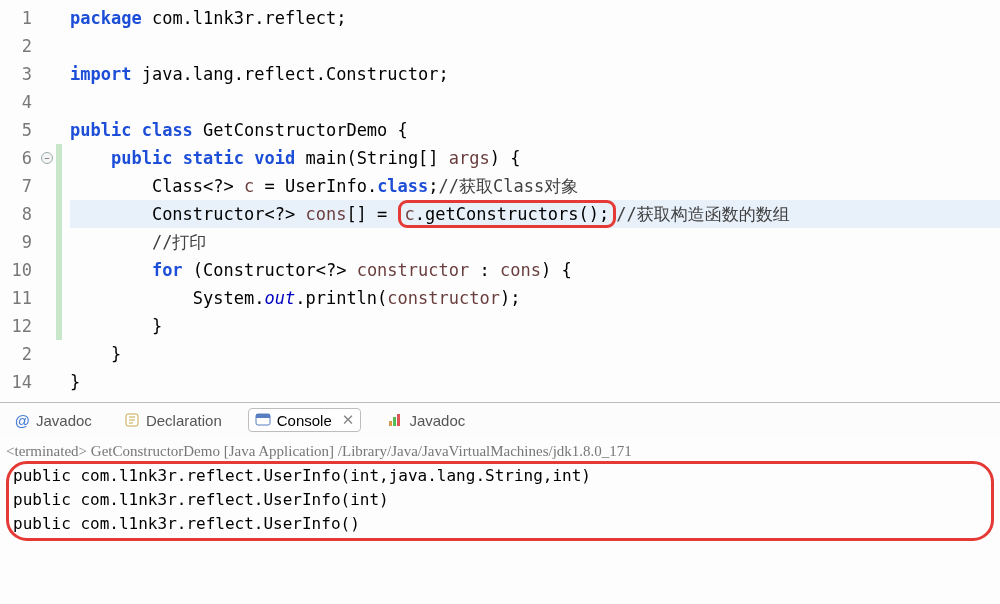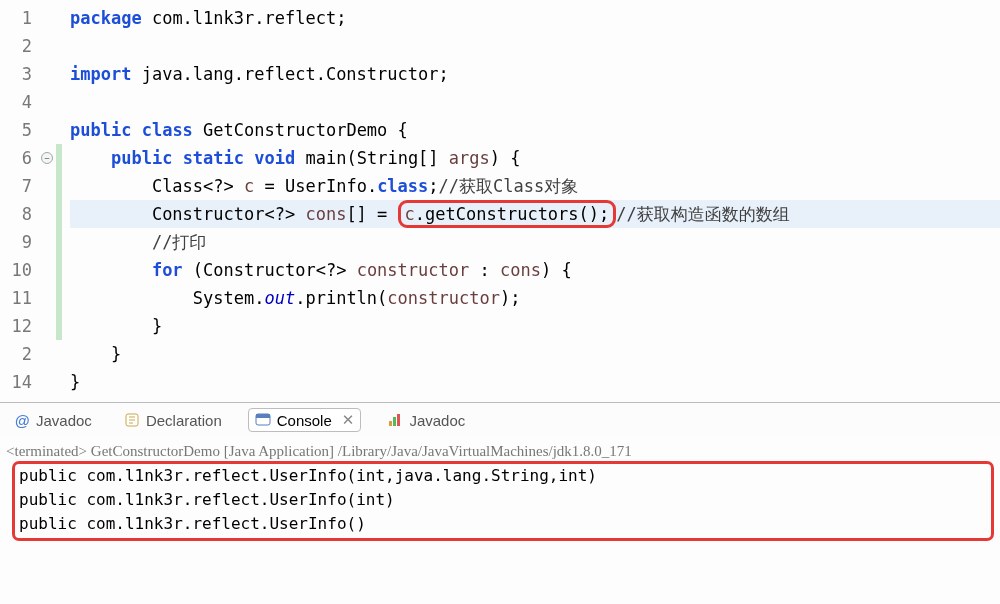--- a/index.html
+++ b/index.html
@@ -97,24 +97,23 @@
   
   .console {
     padding: 2px 6px;
     font-family: Menlo, "DejaVu Sans Mono", Consolas, monospace;
     font-size: 16px;
     line-height: 24px;
   }
   .status-line { color:#777; font-family: Liberation Serif, serif; font-size:15px; }
   .console-redbox {
     border:3px solid #e53935;
-    border-radius:7px;
+    border-radius:21px;
     padding: 0 4px 2px 4px;
     margin-top:-2px;
-    margin-left:6px;
   }
 </style>
 </head>
 <body>
 
 <div class="editor">
 
   <div class="gutter">
     <div class="ln">1</div>
     <div class="ln">2</div>

